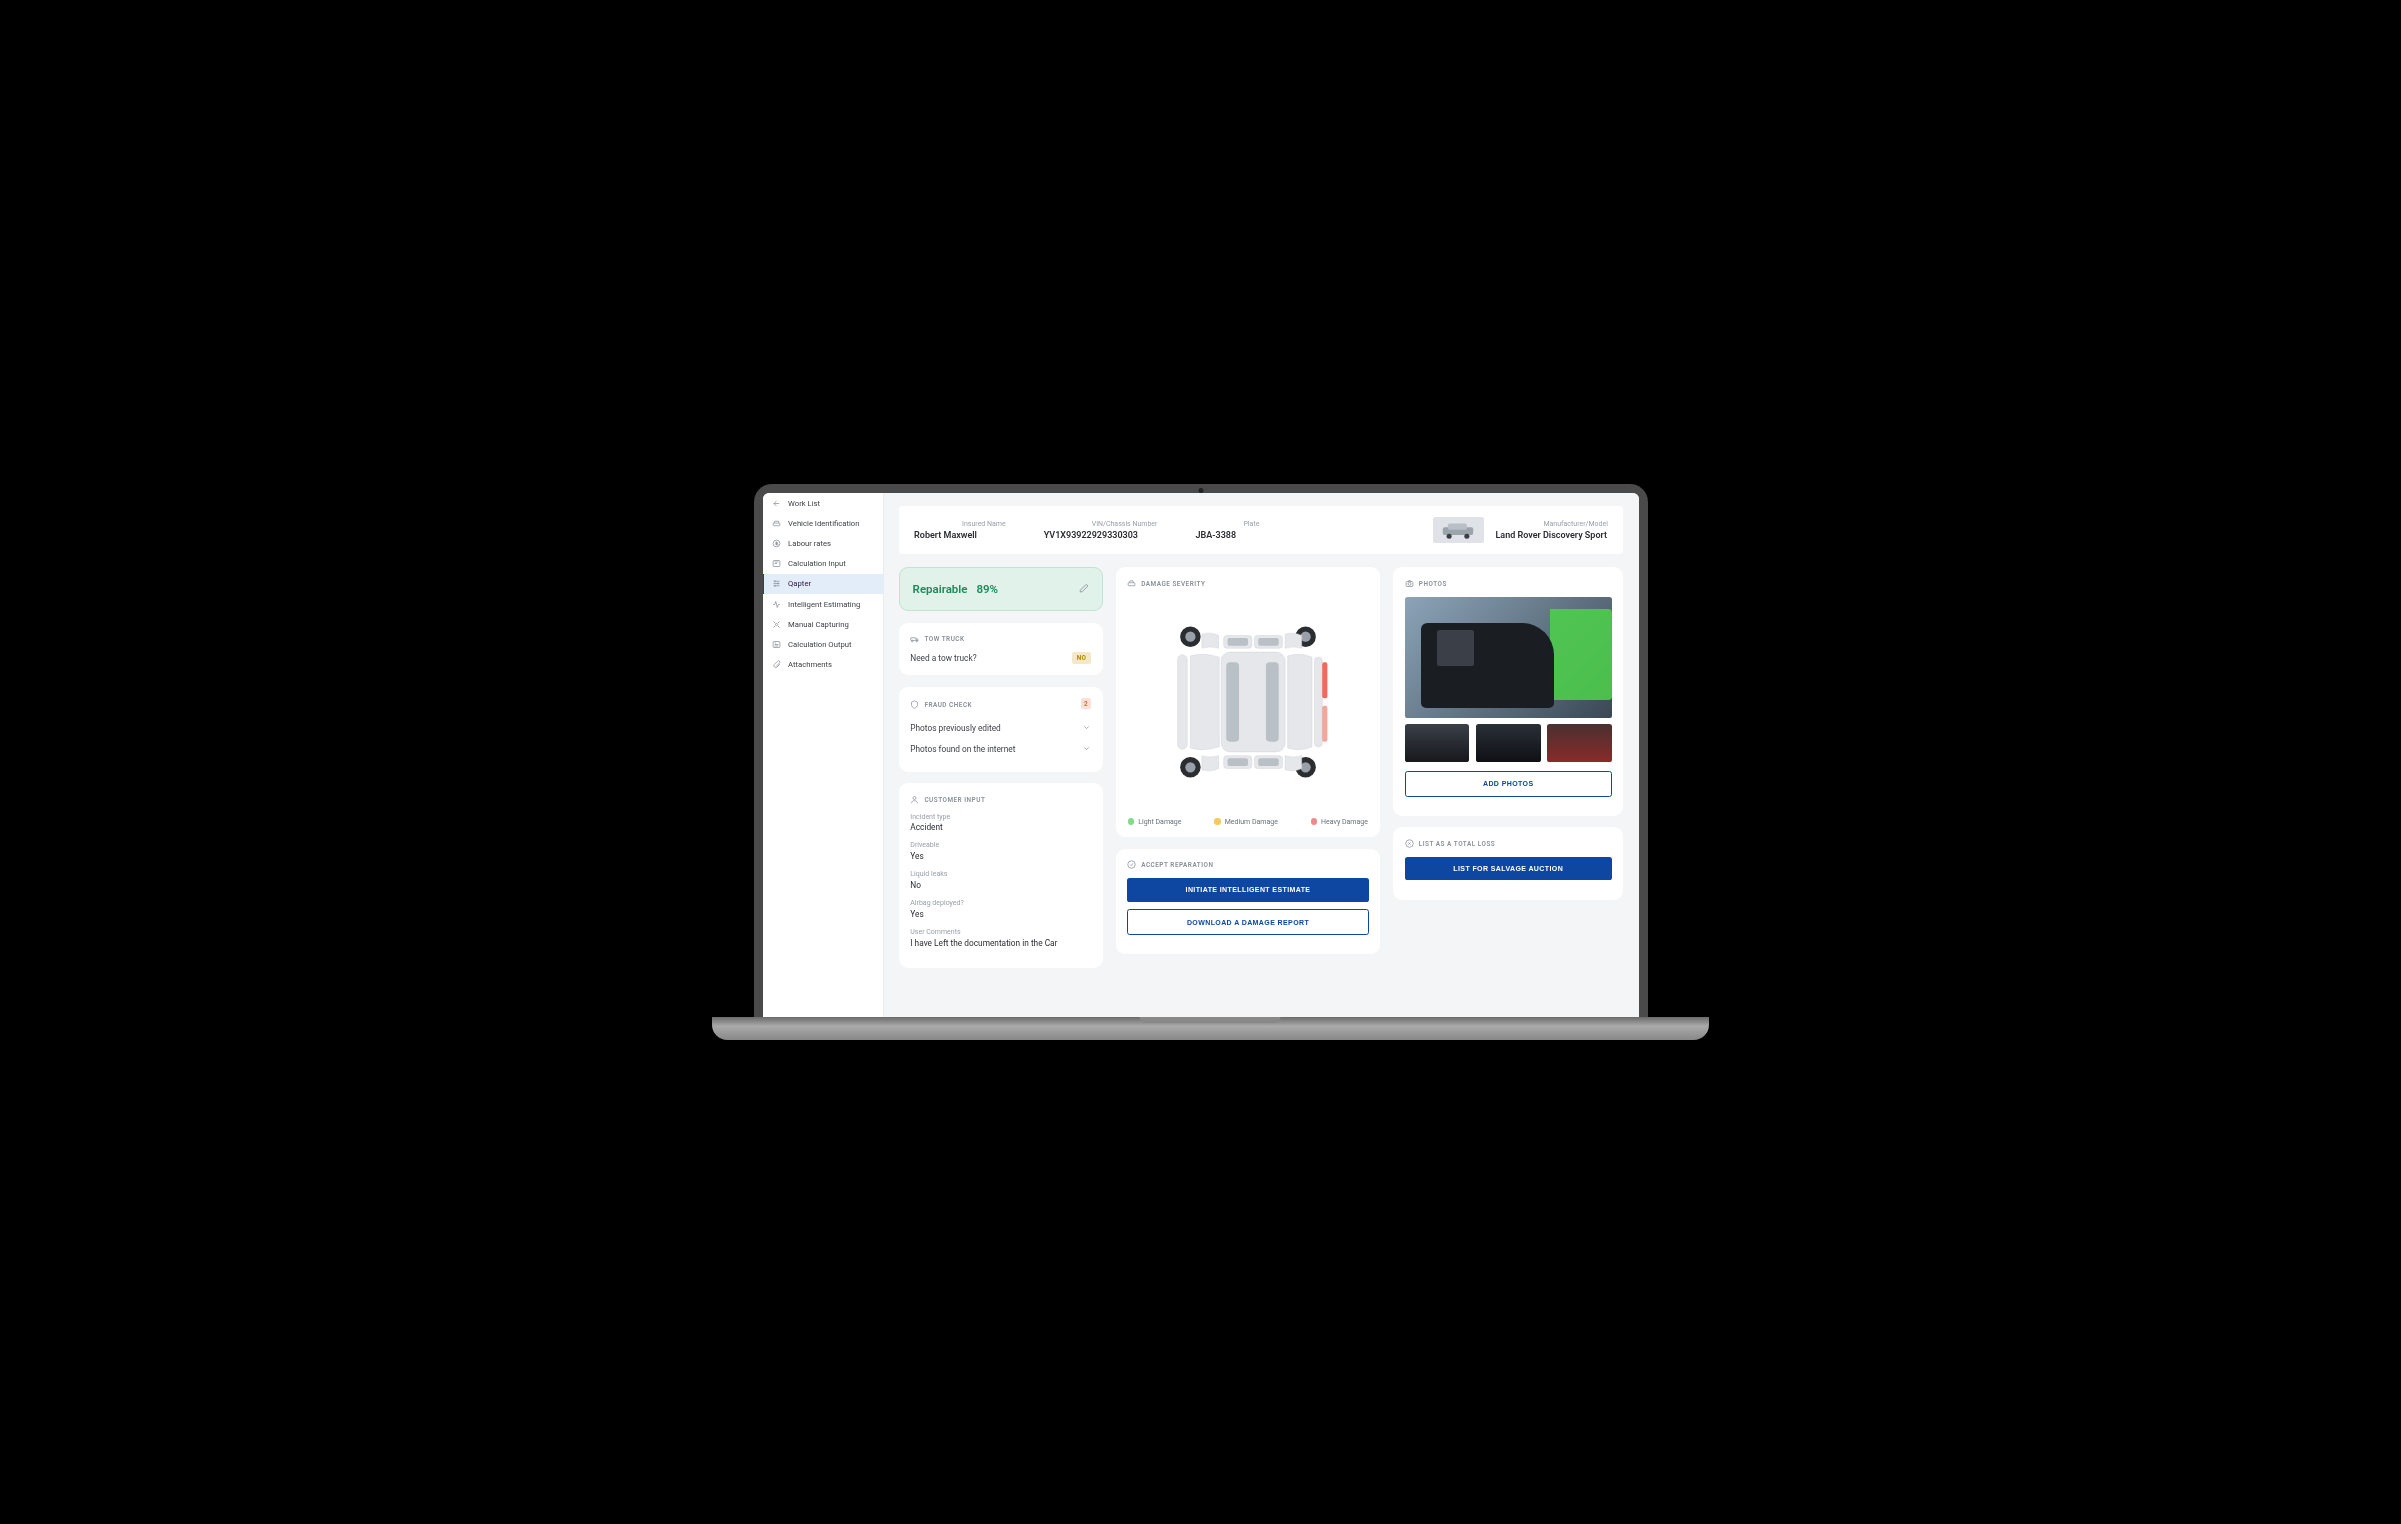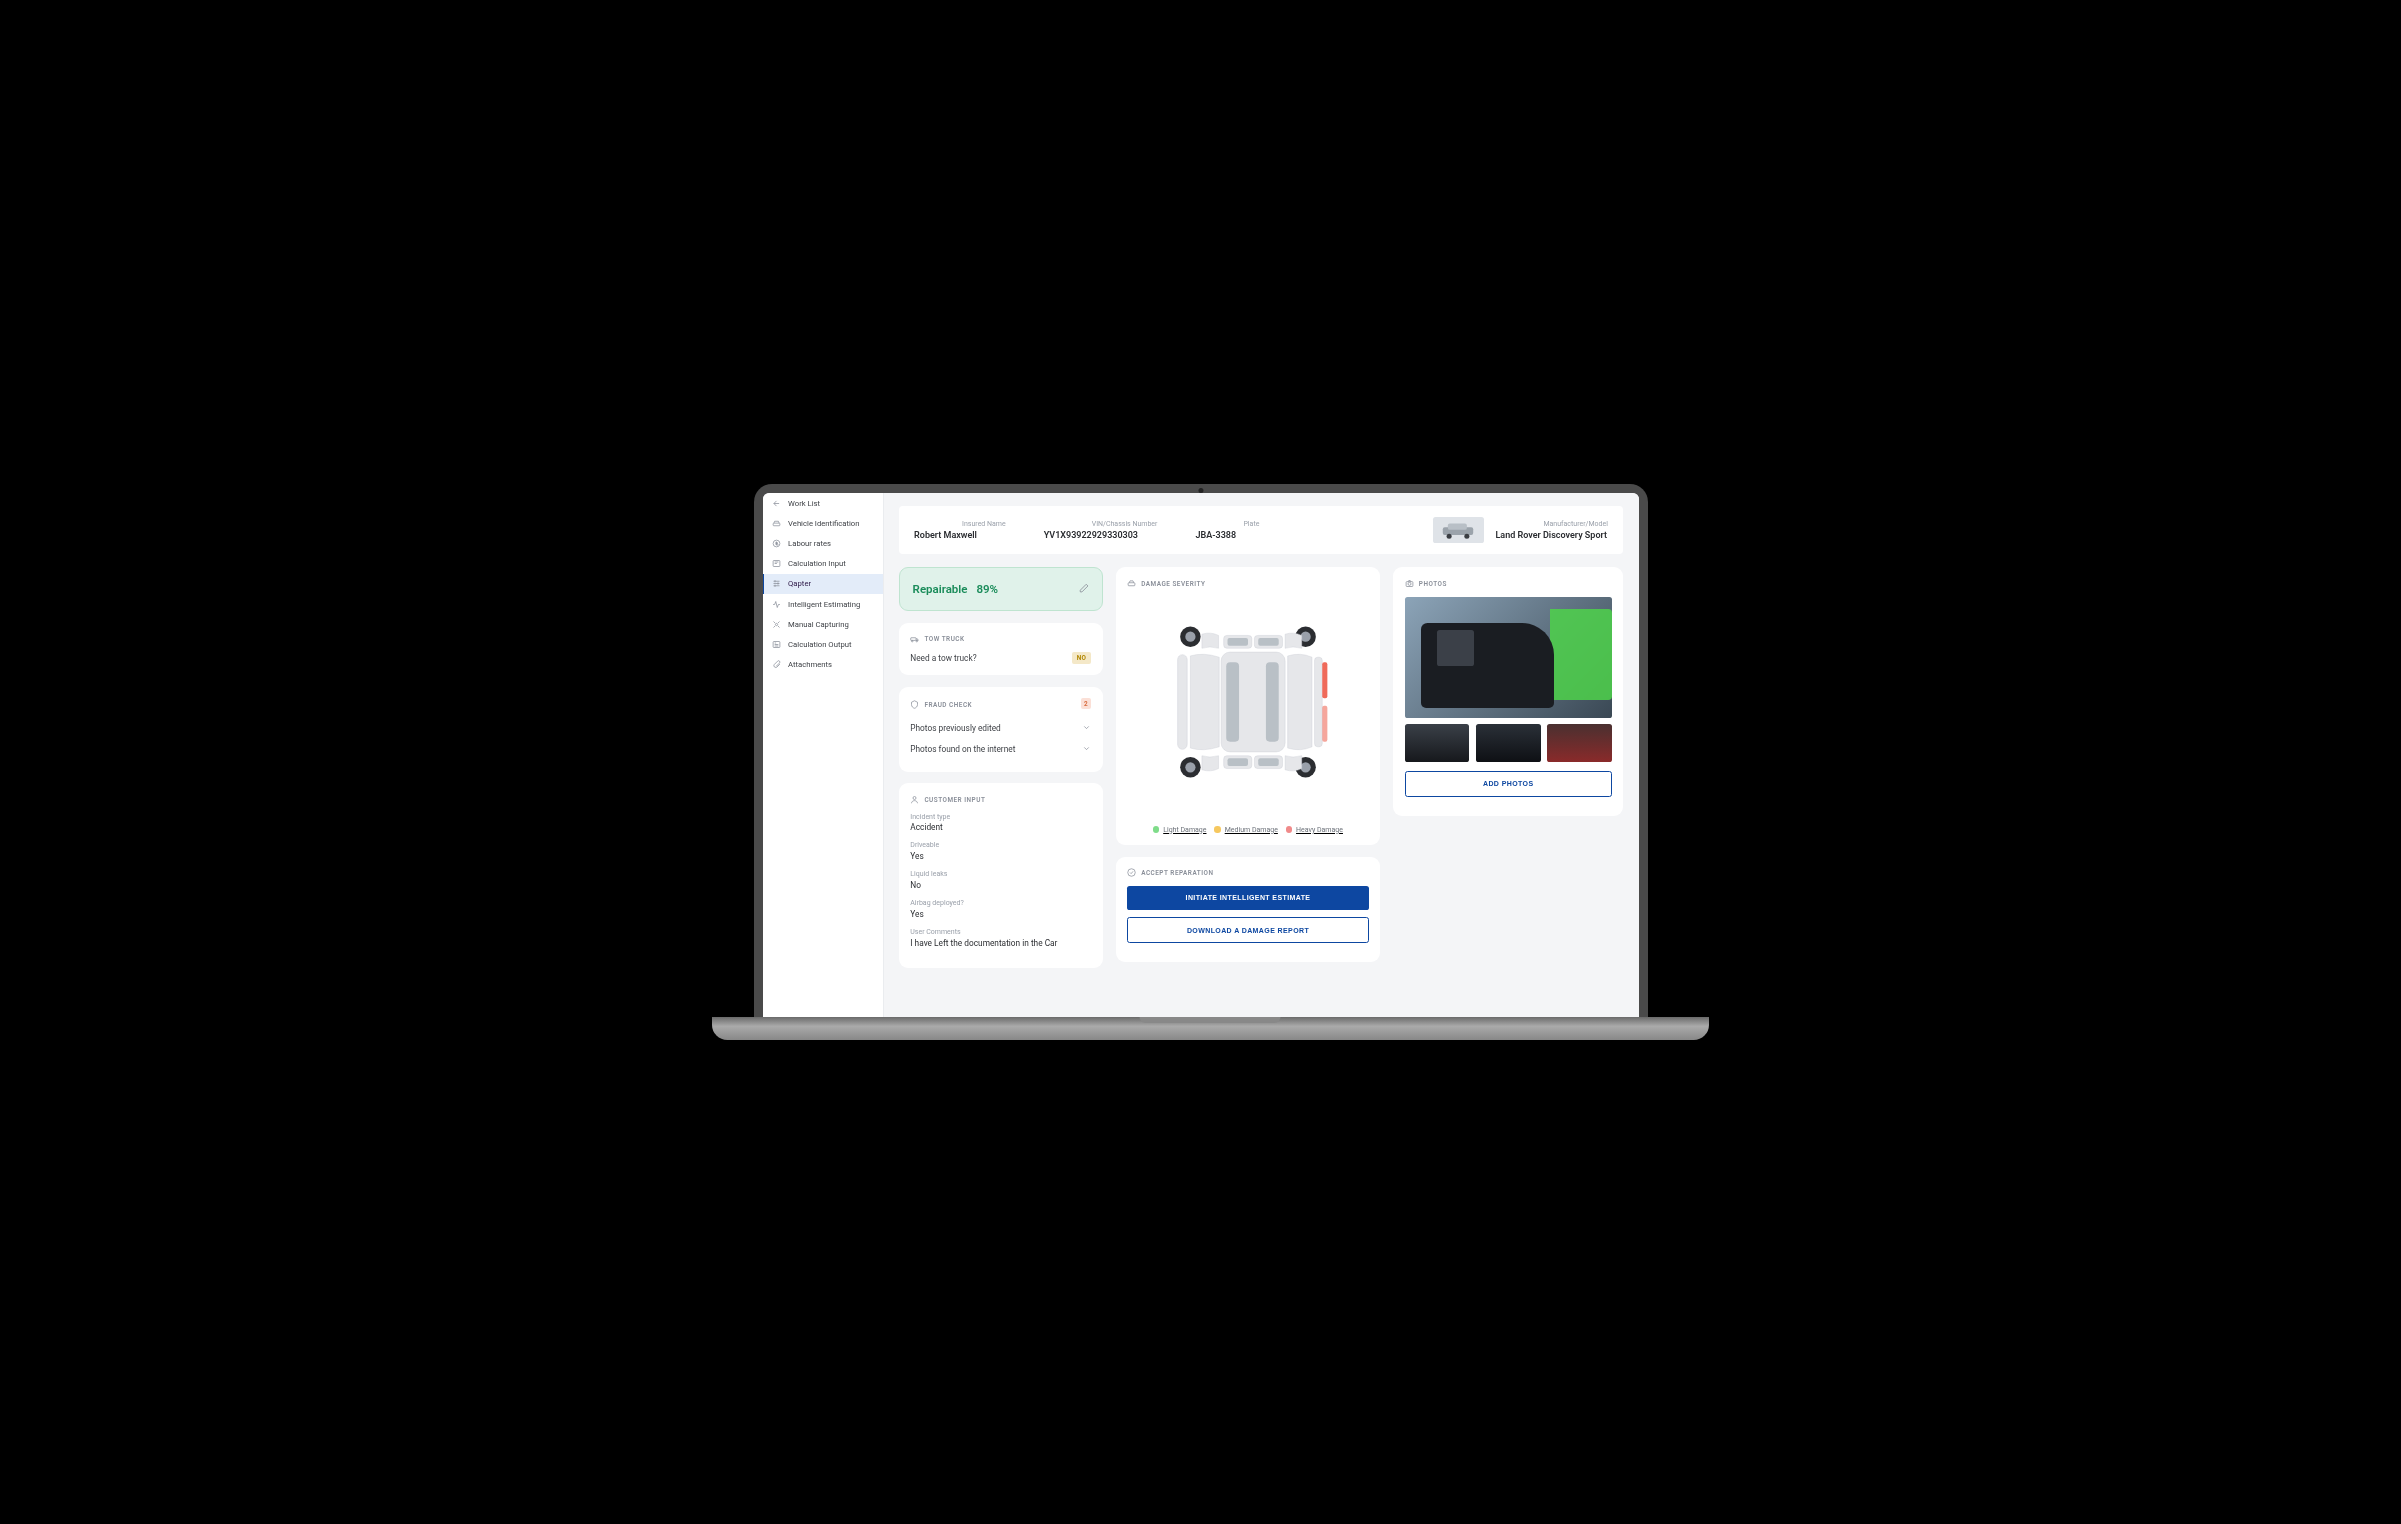--- a/index.html
+++ b/index.html
@@ -72,21 +72,21 @@
 .pill { font-size:6.4px; font-weight:700; padding:1.9px 5.1px; border-radius:1.9px; background:#f4e8c8; color:#b08600; letter-spacing:0.3px; }
 
 .fraud-badge { margin-left:auto; background:#fbe0d7; color:#d76a3c; font-size:6.4px; font-weight:700; width:10.2px; height:10.2px; border-radius:1.9px; display:flex; align-items:center; justify-content:center; }
 .fraud-row { display:flex; align-items:center; justify-content:space-between; font-size:8.3px; color:#3c3f44; padding:5.1px 0; }
 
 .ci-field { margin-bottom:9px; }
 .ci-label { font-size:7px; color:#9aa0aa; margin-bottom:1.9px; }
 .ci-value { font-size:8.3px; color:#2b2d31; }
 
 .damage-viz { height:211px; display:flex; align-items:center; justify-content:center; position:relative; }
-.legend { display:flex; align-items:center; justify-content:center; gap:8px; margin-top:18px;text-decoration:underline; }
+.legend { display:flex; align-items:center; justify-content:center; gap:33px; margin-top:10px; }
 .legend-item { display:flex; align-items:center; gap:3.8px; font-size:7px; color:#6b7078; }
 .dot { width:6.4px; height:6.4px; border-radius:50%; }
 
 .btn { display:block; width:100%; text-align:center; padding:8.3px; font-size:7px; font-weight:700; letter-spacing:0.4px; border-radius:2.6px; cursor:pointer; margin-bottom:7.7px; border:none; }
 .btn-primary { background:#0d47a1; color:#fff; }
 .btn-outline { background:#fff; border:1px solid #0d47a1; color:#0d47a1; }
 
 .photo-main { width:100%; height:121px; background:linear-gradient(135deg,#8ca4b8,#3a4854); border-radius:2.6px; position:relative; overflow:hidden; margin-bottom:6.4px; }
 .photo-car-body { position:absolute; left:8%; right:28%; top:22%; bottom:8%; background:#1a1d22; border-radius:6.4px 32px 5.1px 5.1px; }
 .photo-car-body::after { content:""; position:absolute; left:12%; top:8%; width:28%; height:42%; background:#3b4048; border-radius:2.6px; }
@@ -401,20 +401,30 @@
                 <div class="photo-car-body"></div>
               </div>
               <div class="photo-row">
                 <div class="photo-thumb" style="background:linear-gradient(#3a4048,#16181c)"></div>
                 <div class="photo-thumb" style="background:linear-gradient(#2a3038,#0e1014)"></div>
                 <div class="photo-thumb" style="background:linear-gradient(#4a3030,#8a2a2a)"></div>
               </div>
               <button class="btn btn-outline">ADD PHOTOS</button>
             </div>
 
+            <div class="card">
+              <div class="card-header">
+                <span class="hicon"><svg width="9" height="9" viewBox="0 0 24 24" fill="none" stroke="currentColor" stroke-width="2">
+                      <circle cx="12" cy="12" r="10"></circle>
+                      <path d="M15 9l-6 6M9 9l6 6"></path>
+                    </svg></span>
+                <span>LIST AS A TOTAL LOSS</span>
+              </div>
+              <button class="btn btn-primary">LIST FOR SALVAGE AUCTION</button>
+            </div>
           </div>
         </div>
 
       </div>
     </div>
 
   </div>
   <div class="laptop-base"></div>
 </div>
 

